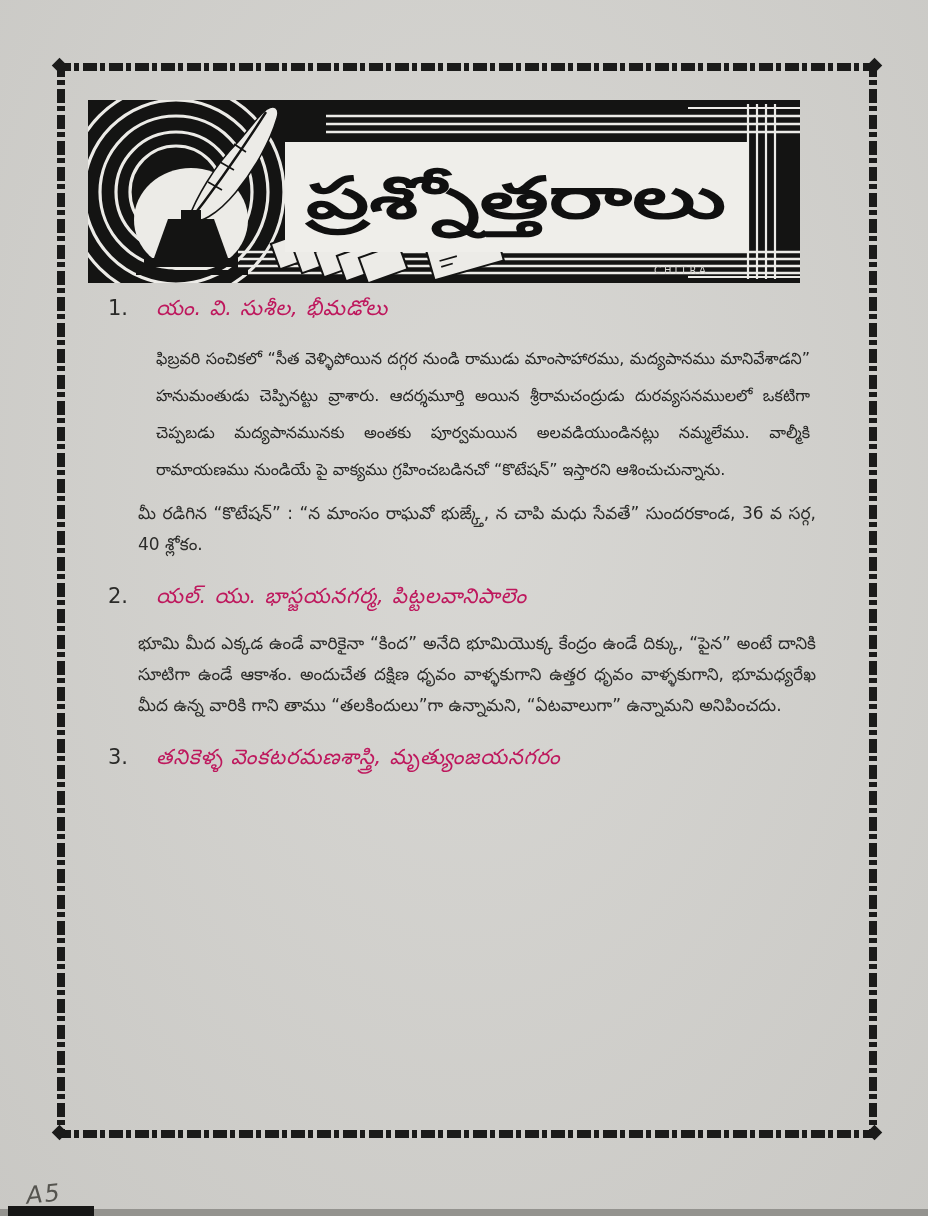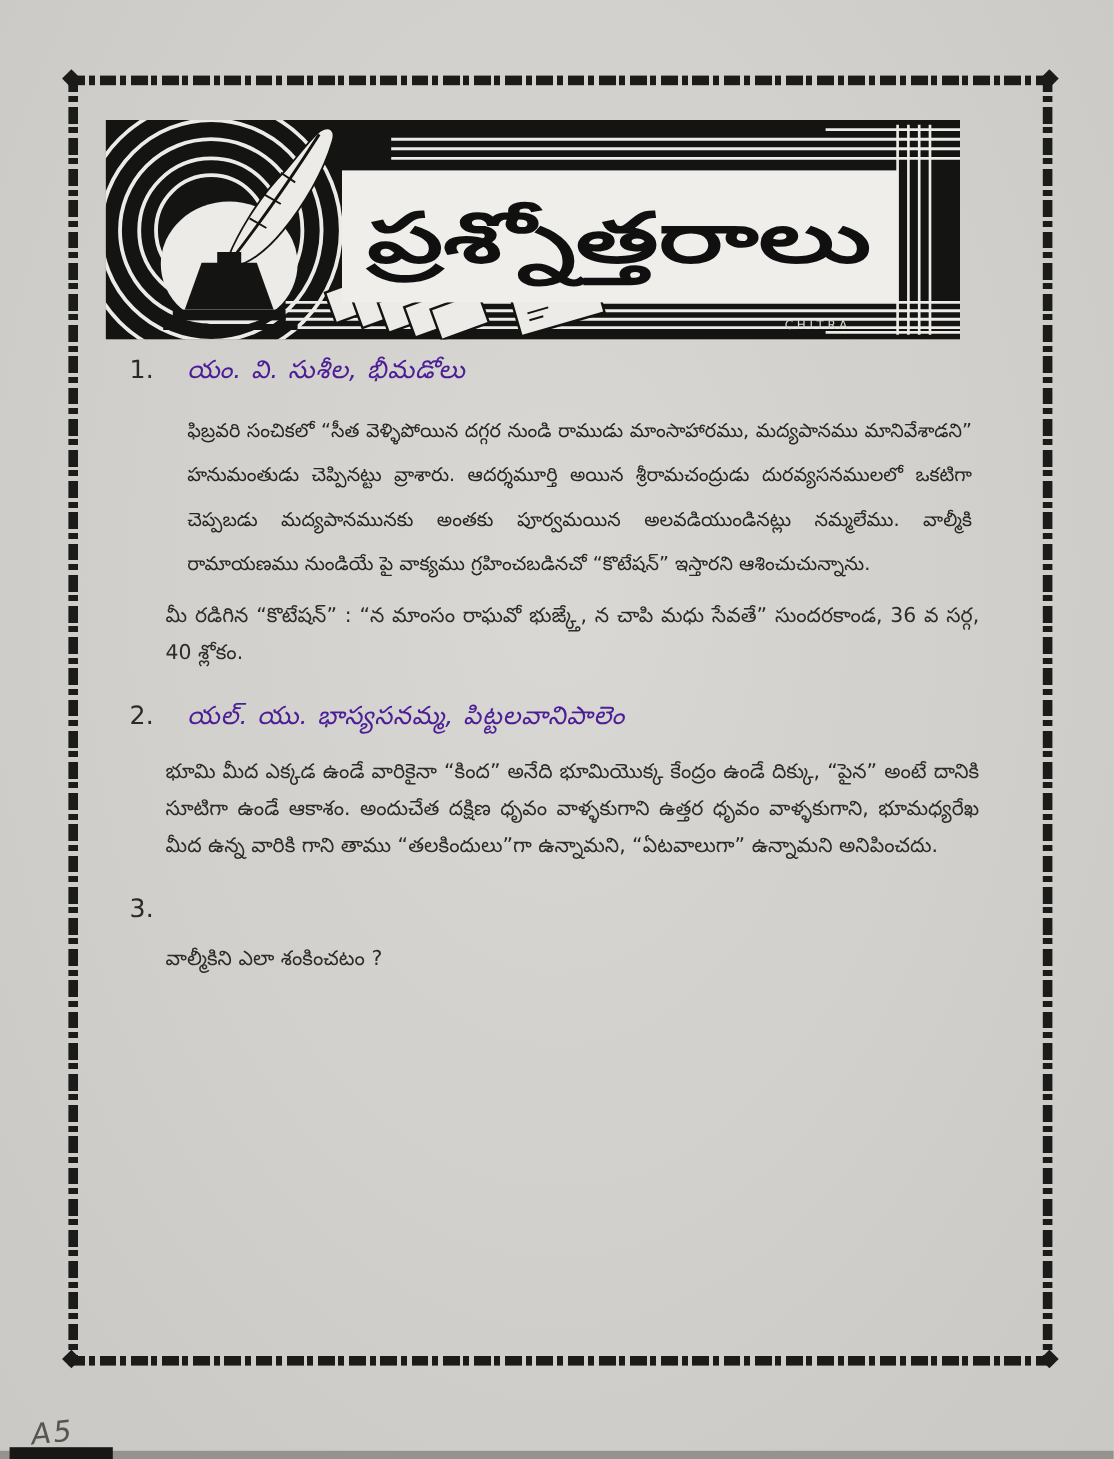--- a/index.html
+++ b/index.html
@@ -27,21 +27,21 @@
   .corner{
     position:absolute;width:11px;height:11px;background:#1b1b1a;transform:rotate(45deg);
   }
   
   .masthead{position:absolute;left:88px;top:100px;width:776px;height:183px;}
   
   .qa-list{position:absolute;left:108px;top:296px;width:708px;color:#262624;}
   .qa-item{margin-bottom:24px;}
   .qa-head{display:flex;align-items:baseline;margin-bottom:15px;}
   .qa-num{width:48px;flex:0 0 48px;font-size:21px;color:#2a2a28;}
-  .qa-author{font-size:21px;font-style:italic;letter-spacing:.8px;color:#4c1d95;}
+  .qa-author{font-size:21px;font-style:italic;letter-spacing:.8px;color:#be185d;}
   .qa-question{
     margin:0 6px 10px 48px;font-size:16px;line-height:37px;
     text-align:justify;color:#262624;
   }
   .qa-answer{
     margin:0 0 0 30px;font-size:17px;line-height:31px;
     text-align:justify;color:#2b2b29;
   }
   
   .margin-note{
@@ -138,29 +138,29 @@
       <span class="qa-num">1.</span>
       <span class="qa-author">యం. వి. సుశీల, భీమడోలు</span>
     </div>
     <p class="qa-question">ఫిబ్రవరి సంచికలో “సీత వెళ్ళిపోయిన దగ్గర నుండి రాముడు మాంసాహారము, మద్యపానము మానివేశాడని” హనుమంతుడు చెప్పినట్టు వ్రాశారు. ఆదర్శమూర్తి అయిన శ్రీరామచంద్రుడు దురవ్యసనములలో ఒకటిగా చెప్పబడు మద్యపానమునకు అంతకు పూర్వమయిన అలవడియుండినట్లు నమ్మలేము. వాల్మీకి రామాయణము నుండియే పై వాక్యము గ్రహించబడినచో “కొటేషన్” ఇస్తారని ఆశించుచున్నాను.</p>
     <p class="qa-answer">మీ రడిగిన “కొటేషన్” : “న మాంసం రాఘవో భుఙ్క్తే, న చాపి మధు సేవతే” సుందరకాండ, 36 వ సర్గ, 40 శ్లోకం.</p>
   </div>
 
   <div class="qa-item">
     <div class="qa-head">
       <span class="qa-num">2.</span>
-      <span class="qa-author">యల్. యు. భాస్యసనమ్మ, పిట్టలవానిపాలెం</span>
+      <span class="qa-author">యల్. యు. భాస్జయనగర్మ, పిట్టలవానిపాలెం</span>
     </div>
     <p class="qa-answer">భూమి మీద ఎక్కడ ఉండే వారికైనా “కింద” అనేది భూమియొక్క కేంద్రం ఉండే దిక్కు, “పైన” అంటే దానికి సూటిగా ఉండే ఆకాశం. అందుచేత దక్షిణ ధృవం వాళ్ళకుగాని ఉత్తర ధృవం వాళ్ళకుగాని, భూమధ్యరేఖ మీద ఉన్న వారికి గాని తాము “తలకిందులు”గా ఉన్నామని, “ఏటవాలుగా” ఉన్నామని అనిపించదు.</p>
   </div>
 
   <div class="qa-item">
     <div class="qa-head">
       <span class="qa-num">3.</span>
+      <span class="qa-author">తనికెళ్ళ వెంకటరమణశాస్త్రి, మృత్యుంజయనగరం</span>
     </div>
-    <p class="qa-answer">వాల్మీకిని ఎలా శంకించటం ?</p>
   </div>
 
 </div>
 
 <div class="margin-note">A5</div>
 <div class="scan-edge"></div>
 <div class="scan-blob"></div>
 
 </body></html>

